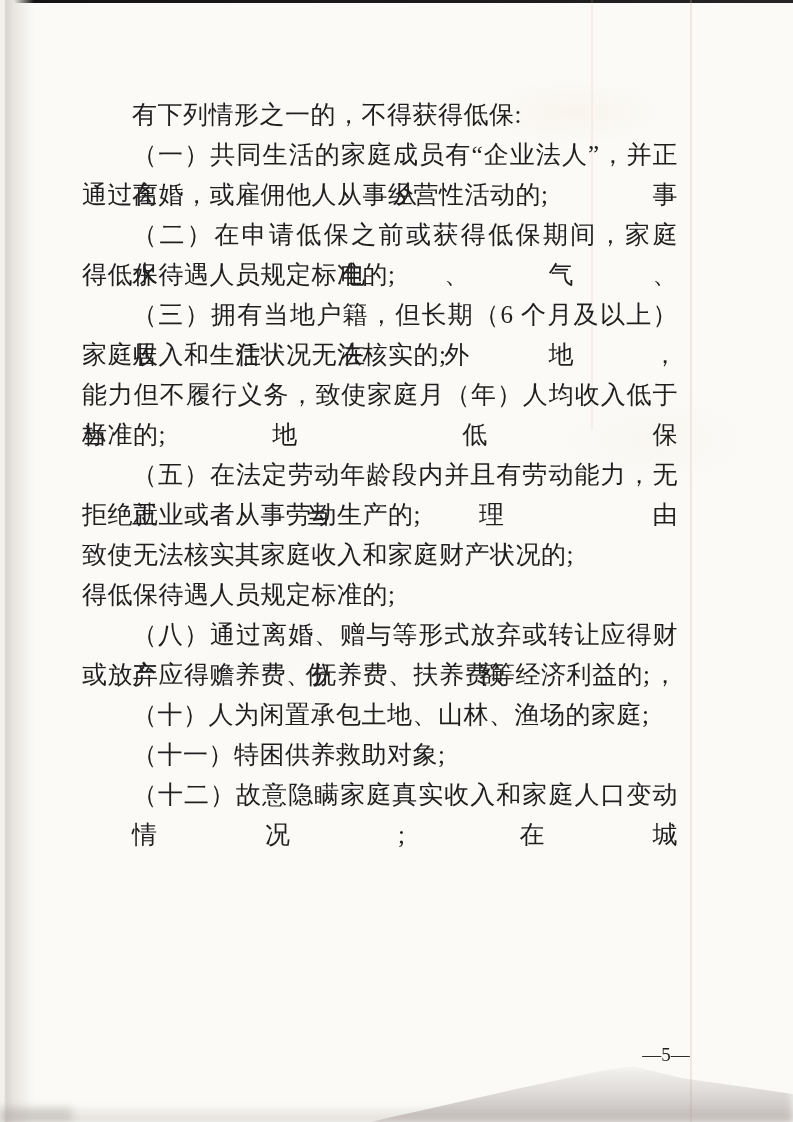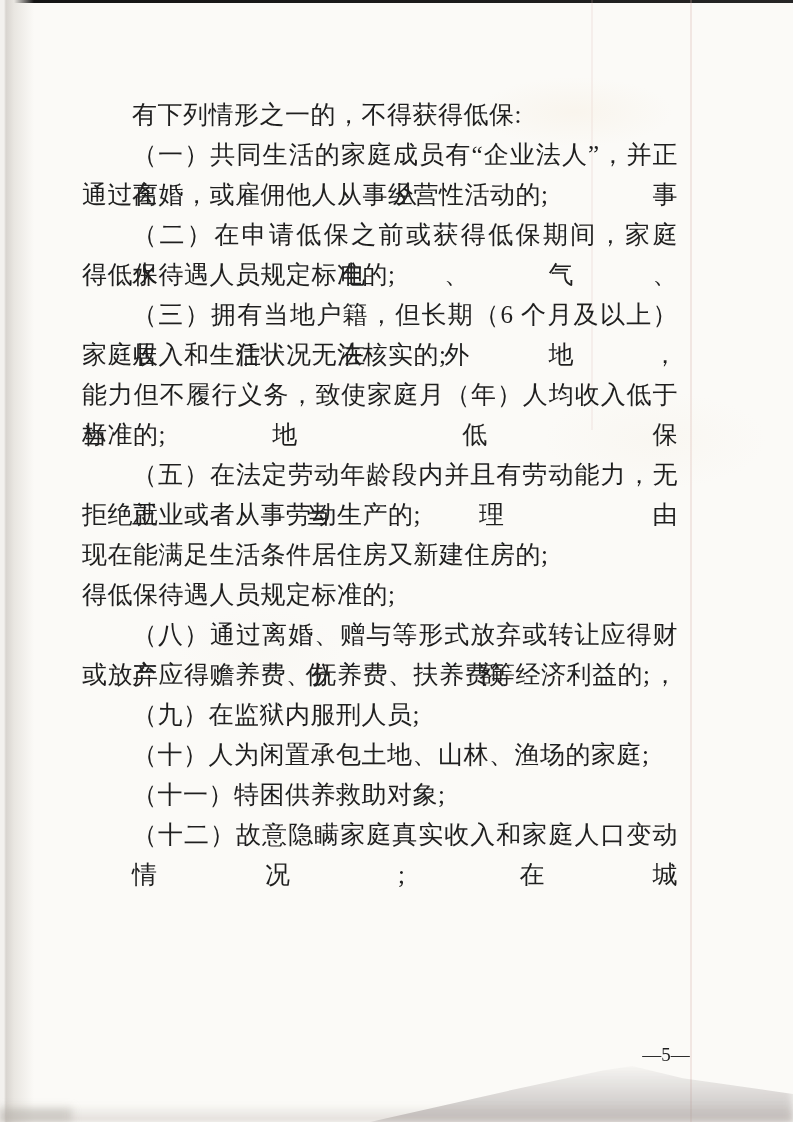--- a/index.html
+++ b/index.html
@@ -113,25 +113,24 @@
       <div class="line indent fill">（一）共同生活的家庭成员有“企业法人”，并正在从事</div>
       <div class="line">通过离婚，或雇佣他人从事经营性活动的;</div>
       <div class="line indent fill">（二）在申请低保之前或获得低保期间，家庭水、电、气、</div>
       <div class="line">得低保待遇人员规定标准的;</div>
       <div class="line indent fill">（三）拥有当地户籍，但长期（6 个月及以上）居住在外地，</div>
       <div class="line">家庭收入和生活状况无法核实的;</div>
       <div class="line fill">能力但不履行义务，致使家庭月（年）人均收入低于当地低保</div>
       <div class="line">标准的;</div>
       <div class="line indent fill">（五）在法定劳动年龄段内并且有劳动能力，无正当理由</div>
       <div class="line">拒绝就业或者从事劳动生产的;</div>
-      <div class="line">现在能满足生活条件居住房又新建住房的;</div>
+      <div class="line">致使无法核实其家庭收入和家庭财产状况的;</div>
       <div class="line">得低保待遇人员规定标准的;</div>
       <div class="line indent fill">（八）通过离婚、赠与等形式放弃或转让应得财产份额，</div>
       <div class="line">或放弃应得赡养费、抚养费、扶养费等经济利益的;</div>
-      <div class="line indent">（九）在监狱内服刑人员;</div>
       <div class="line indent">（十）人为闲置承包土地、山林、渔场的家庭;</div>
       <div class="line indent">（十一）特困供养救助对象;</div>
       <div class="line indent fill">（十二）故意隐瞒家庭真实收入和家庭人口变动情况; 在城</div>
     </div>
 
   <div class="page-number">—5—</div>
 
 </div>
 
 </body></html>

